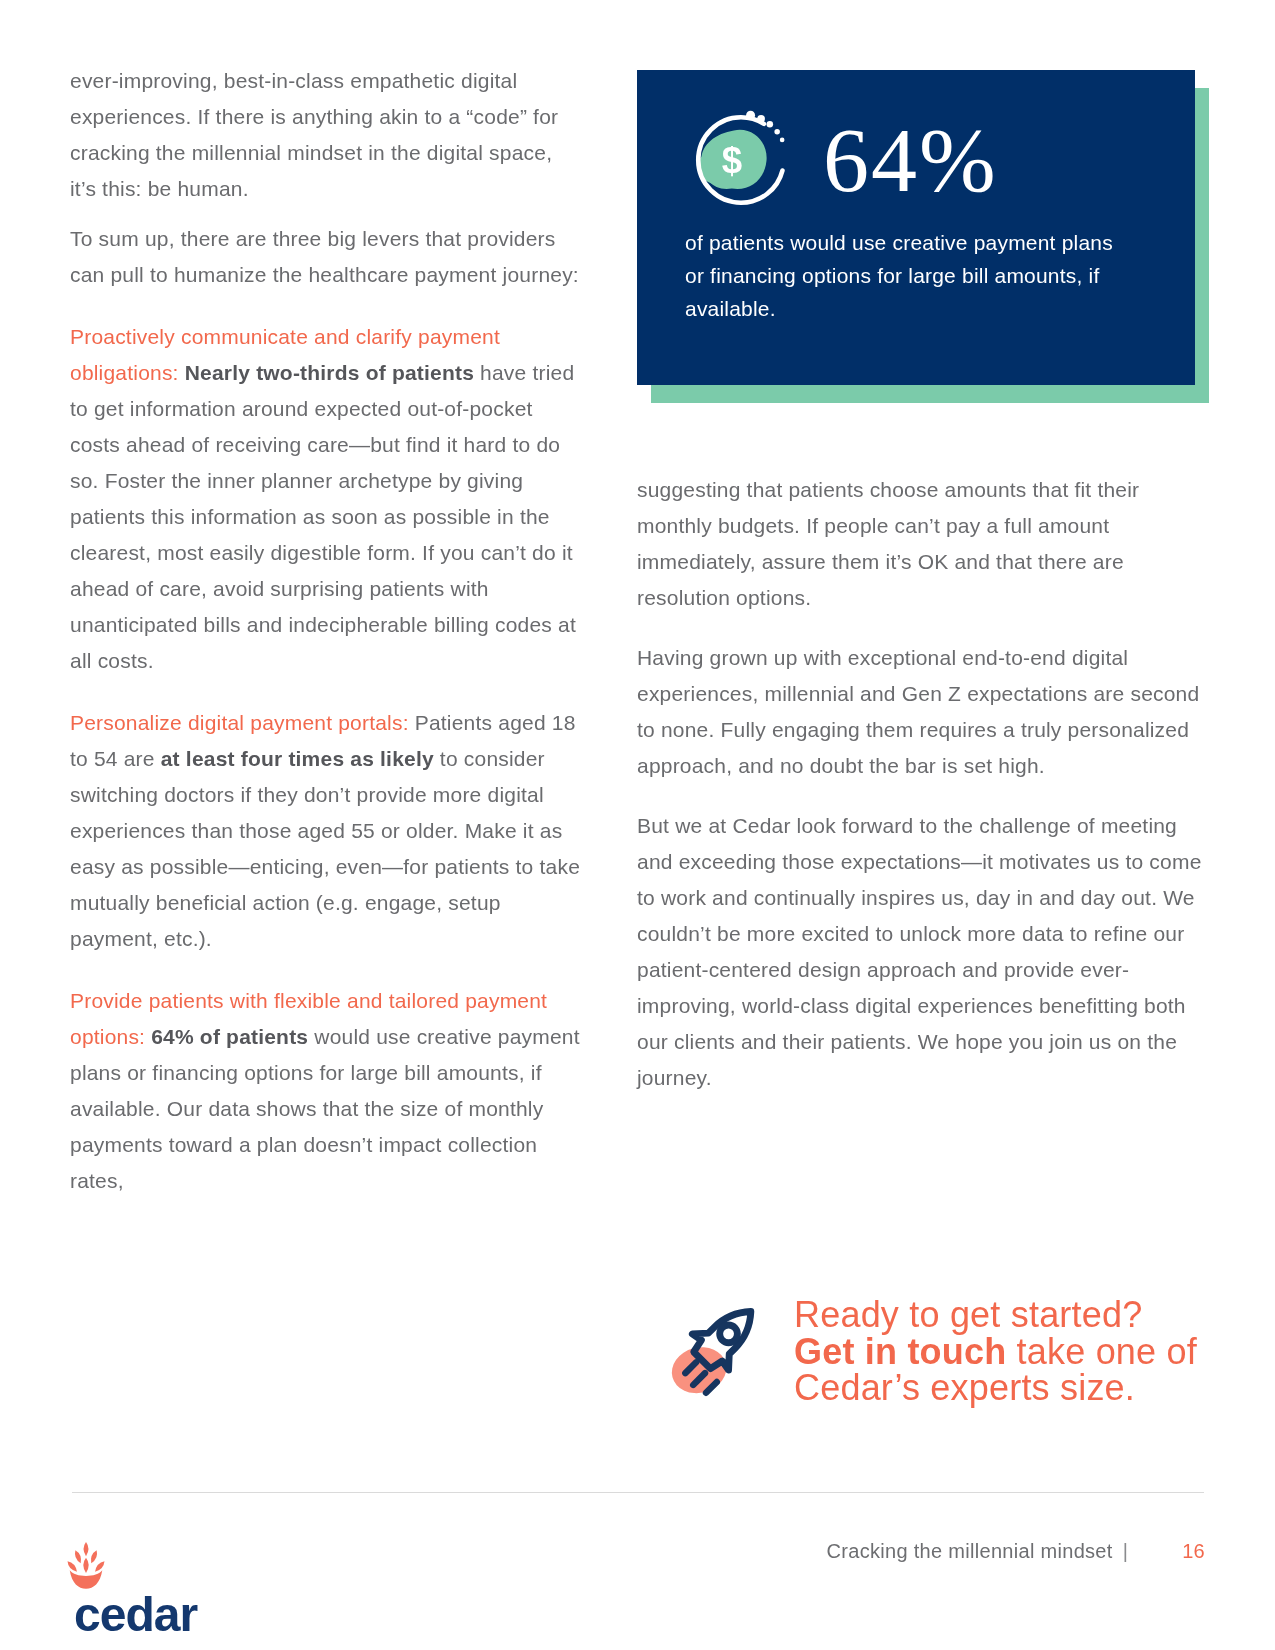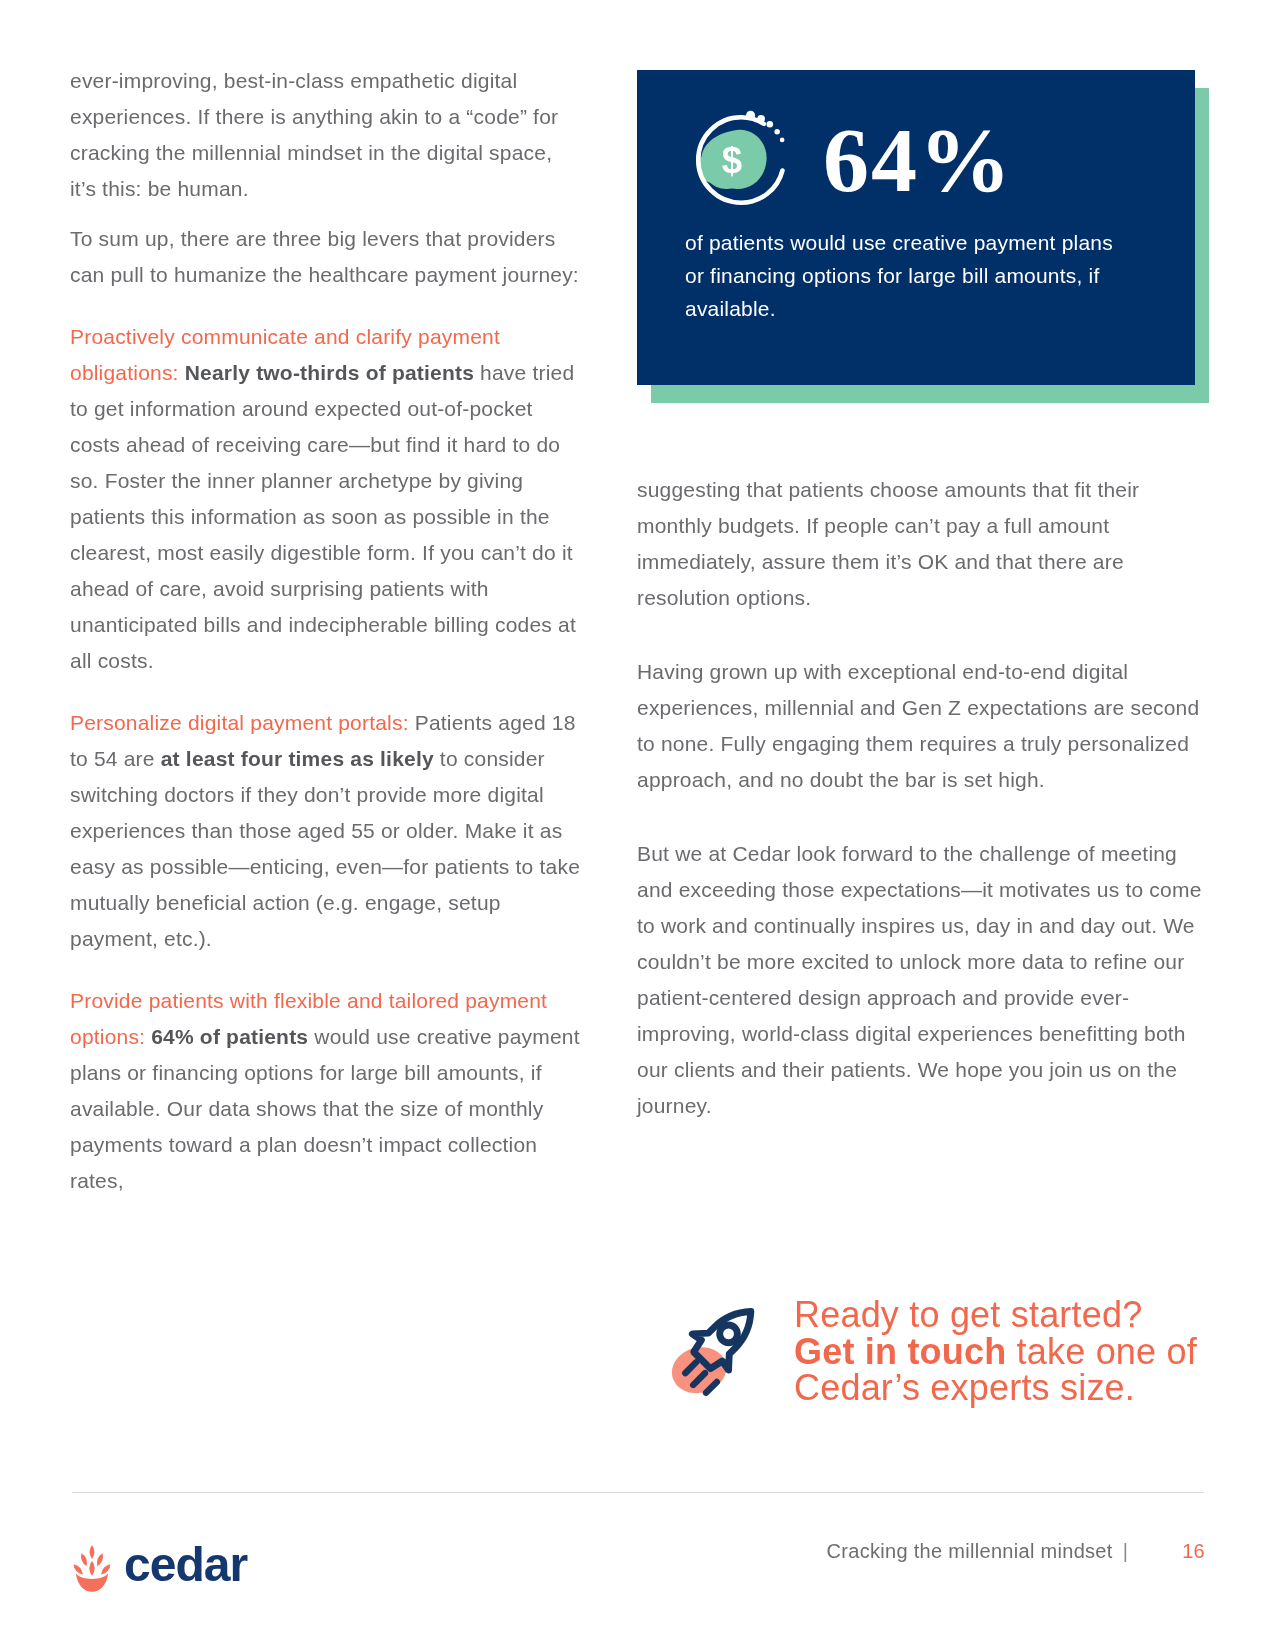--- a/index.html
+++ b/index.html
@@ -9,48 +9,48 @@
   }
 
   
   .col { position:absolute; }
   .col-left  { left:70px;  top:63px; width:512px; }
   .col-right { left:637px; top:70px; width:572px; }
 
   p.body-para { margin:14px 0 0; font-size:21px; line-height:36px; letter-spacing:0.2px; color:#6a6b6e; }
   .col-left  p.body-para:first-child { margin-top:0; }
   p.body-para.section { margin-top:26px; }
-  .right-paras p.body-para { margin-top:38px; }
+  .right-paras p.body-para { margin-top:24px; }
   .right-paras p.body-para:first-child { margin-top:0; }
 
   .seg-normal { color:#6a6b6e; }
   .seg-bold   { color:#55565a; font-weight:700; }
   .seg-accent { color:#f2684c; }
 
   
   .callout-wrap { position:relative; width:558px; height:315px; margin-bottom:87px; }
   .callout-shadow { position:absolute; left:14px; top:18px; width:558px; height:315px; background:#7bcbaa; }
   .callout { position:absolute; left:0; top:0; width:558px; height:315px; background:#012f68;
              padding:34px 36px 0 48px; box-sizing:border-box; }
   .callout-head { display:flex; align-items:center; }
   .coin-icon { width:112px; height:112px; flex:0 0 auto; }
-  .stat { font-family:"Liberation Serif", serif; font-weight:700; font-size:92px; line-height:1;
+  .stat { font-family:"Liberation Serif", serif; font-weight:400; font-size:92px; line-height:1;
           color:#ffffff; margin-left:26px; letter-spacing:2px; }
   .callout-text { margin:10px 0 0; width:436px; font-size:21px; line-height:33px; color:#ffffff; letter-spacing:0.2px; }
 
   
   .cta { position:absolute; left:642px; top:1292px; display:flex; align-items:flex-start; }
   .rocket-icon { width:128px; height:114px; flex:0 0 auto; }
   .cta-text { margin-left:24px; padding-top:5px; font-size:36px; line-height:36.5px;
               color:#f2684c; letter-spacing:0.2px; }
   .cta-text .cta-bold { font-weight:700; }
 
   
   .rule { position:absolute; left:72px; top:1492px; width:1132px; height:1px; background:#dadada; }
-  .brand { position:absolute; left:70px; top:1541px; display:flex; align-items:center; }
+  .brand { position:absolute; left:64px; top:1541px; display:flex; align-items:flex-start;flex-direction:column; }
   .pinecone-icon { width:44px; height:50px; }
   .wordmark { margin-left:10px; font-size:48px; font-weight:700; color:#14386e;
               letter-spacing:-1px; line-height:1; padding-bottom:8px; }
   .footer-meta { position:absolute; right:70px; top:1540px; font-size:20px; color:#6d6e71; letter-spacing:0.3px; }
   .footer-meta .sep { margin:0 10px; color:#8a8b8e; }
   .footer-meta .pageno { color:#f2684c;margin-left:44px; }
 </style>
 </head>
 <body>
 

